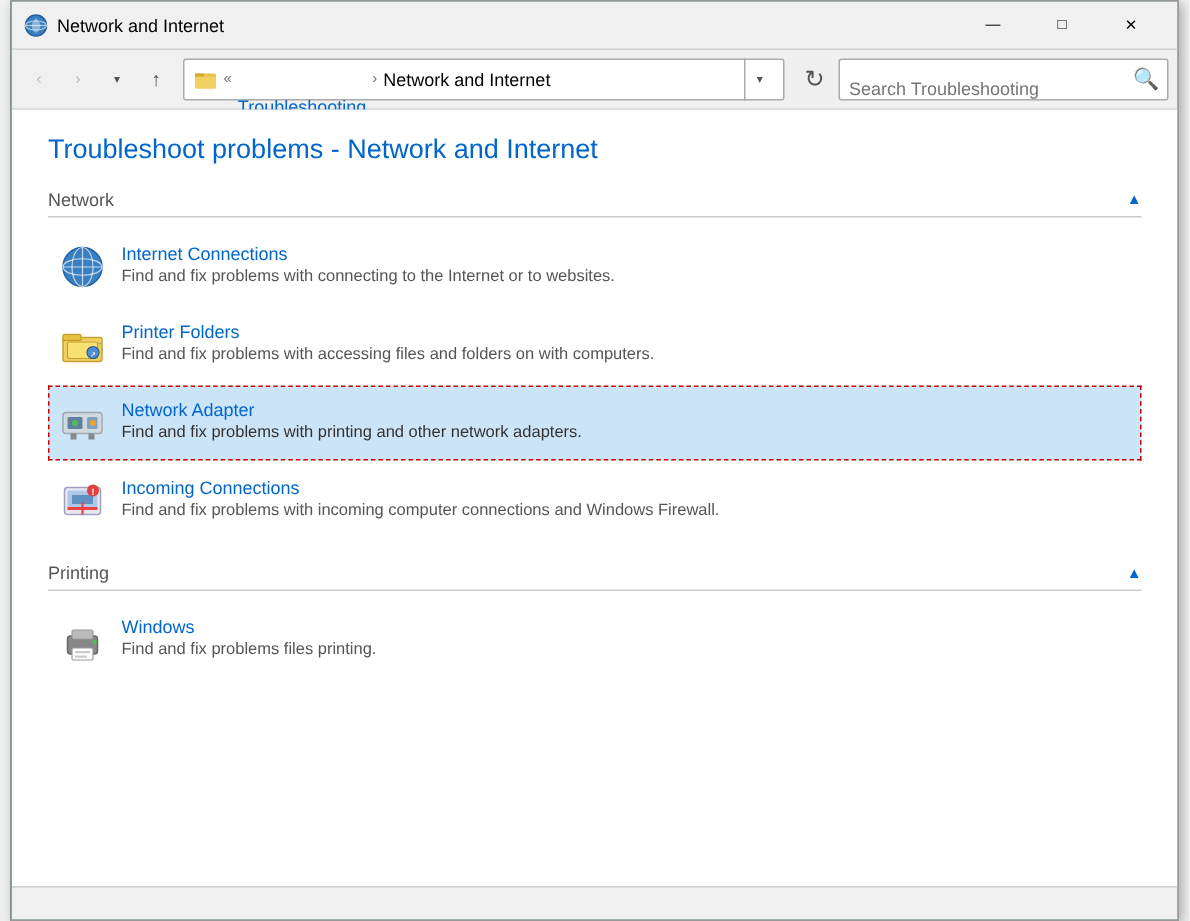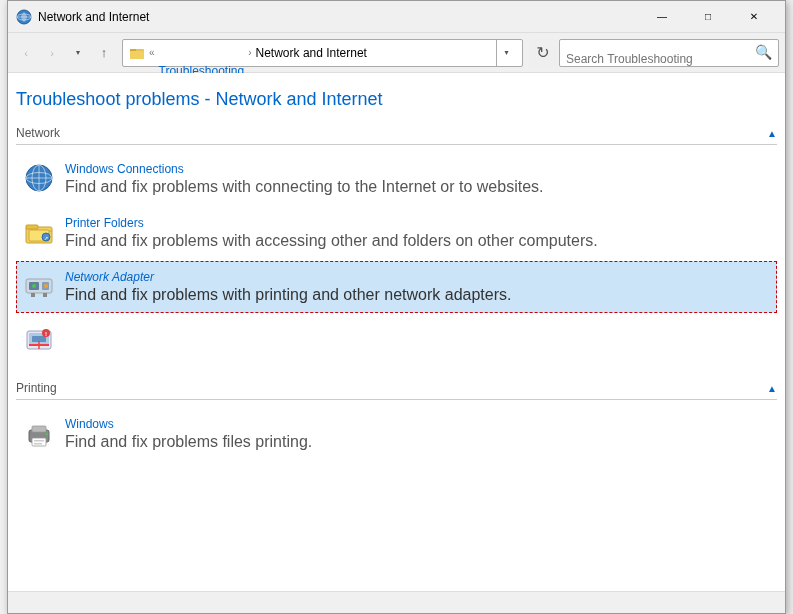--- a/index.html
+++ b/index.html
@@ -179,21 +179,21 @@
       cursor: pointer;
       color: #555;
       font-size: 14px;
       flex-shrink: 0;
     }
 
     
     .content {
       flex: 1;
       background: #fff;
-      padding: 16px 8px;
+      padding: 16px 24px;
       overflow-y: auto;
     }
 
     .page-title {
       color: #0066cc;
       font-size: 18px;
       font-weight: 300;
       margin-bottom: 16px;
     }
 
@@ -245,24 +245,23 @@
 
     .item-text { flex: 1; }
     .item-title {
       font-size: 12px;
       color: #0066cc;
       margin-bottom: 2px;
       font-weight: 400;
     }
     .item-row.selected .item-title {
       color: #0066cc;
-      font-style: italic;
     }
     .item-desc {
-      font-size: 16px;
+      font-size: 11px;
       color: #555;
     }
     .item-row.selected .item-desc {
       color: #333;
     }
 
     
     .status-bar {
       height: 22px;
       background: #f0f0f0;
@@ -341,39 +340,39 @@
         <div class="item-icon">
           <svg width="30" height="30" viewBox="0 0 30 30">
             <circle cx="15" cy="15" r="13" fill="#3a7fc1" stroke="#2060a0" stroke-width="1"></circle>
             <ellipse cx="15" cy="15" rx="13" ry="5.5" fill="none" stroke="#fff" stroke-width="0.8" opacity="0.7"></ellipse>
             <ellipse cx="15" cy="15" rx="7" ry="13" fill="none" stroke="#fff" stroke-width="0.8" opacity="0.7"></ellipse>
             <line x1="2" y1="15" x2="28" y2="15" stroke="#fff" stroke-width="0.8" opacity="0.7"></line>
             <line x1="15" y1="2" x2="15" y2="28" stroke="#fff" stroke-width="0.8" opacity="0.7"></line>
           </svg>
         </div>
         <div class="item-text">
-          <div class="item-title">Windows Connections</div>
+          <div class="item-title">Internet Connections</div>
           <div class="item-desc">Find and fix problems with connecting to the Internet or to websites.</div>
         </div>
       </div>
 
       <div class="item-row">
         <div class="item-icon">
           <svg width="30" height="30" viewBox="0 0 30 30">
             <rect x="2" y="10" width="26" height="16" rx="1.5" fill="#f0d060" stroke="#c8a030" stroke-width="1"></rect>
             <rect x="2" y="8" width="12" height="4" rx="1" fill="#e8c040" stroke="#c8a030" stroke-width="1"></rect>
             <path d="M8 14 L14 14 L18 18 L22 14 L28 14" fill="none" stroke="#888" stroke-width="1" opacity="0.5"></path>
             <rect x="5" y="13" width="20" height="11" rx="1" fill="#fae070" stroke="#c8a030" stroke-width="0.8"></rect>
             <circle cx="22" cy="20" r="4" fill="#5090d0" stroke="#2060a0" stroke-width="0.8"></circle>
             <text x="22" y="23" text-anchor="middle" font-size="5" fill="white">↗</text>
           </svg>
         </div>
         <div class="item-text">
           <div class="item-title">Printer Folders</div>
-          <div class="item-desc">Find and fix problems with accessing other and folders on other computers.</div>
+          <div class="item-desc">Find and fix problems with accessing files and folders on with computers.</div>
         </div>
       </div>
 
       <div class="item-row selected">
         <div class="item-icon">
           <svg width="30" height="30" viewBox="0 0 30 30">
             <rect x="2" y="8" width="26" height="14" rx="2" fill="#d0d8e0" stroke="#a0a8b0" stroke-width="1"></rect>
             <rect x="5" y="11" width="10" height="8" rx="1" fill="#6080a0"></rect>
             <rect x="18" y="11" width="7" height="8" rx="1" fill="#80a0c0"></rect>
             <rect x="7" y="22" width="4" height="4" fill="#888"></rect>
@@ -393,20 +392,24 @@
           <svg width="30" height="30" viewBox="0 0 30 30">
             <rect x="3" y="6" width="24" height="18" rx="2" fill="#e8e8f0" stroke="#a0a0c0" stroke-width="1"></rect>
             <rect x="5" y="8" width="20" height="12" rx="1" fill="#b0c8e8"></rect>
             <rect x="8" y="11" width="14" height="6" rx="0.5" fill="#6090c0"></rect>
             <path d="M5 20 L25 20" stroke="#f04040" stroke-width="2"></path>
             <path d="M15 16 L15 24" stroke="#f04040" stroke-width="1.5"></path>
             <circle cx="22" cy="8" r="4" fill="#e04040"></circle>
             <text x="22" y="11" text-anchor="middle" font-size="6" fill="white" font-weight="bold">!</text>
           </svg>
         </div>
+        <div class="item-text">
+          <div class="item-title">Incoming Connections</div>
+          <div class="item-desc">Find and fix problems with incoming computer connections and Windows Firewall.</div>
+        </div>
       </div>
     </div>
 
     <div class="section">
       <div class="section-header">
         <span class="section-header-title">Printing</span>
         <span class="section-collapse-btn">▲</span>
       </div>
 
       <div class="item-row">

